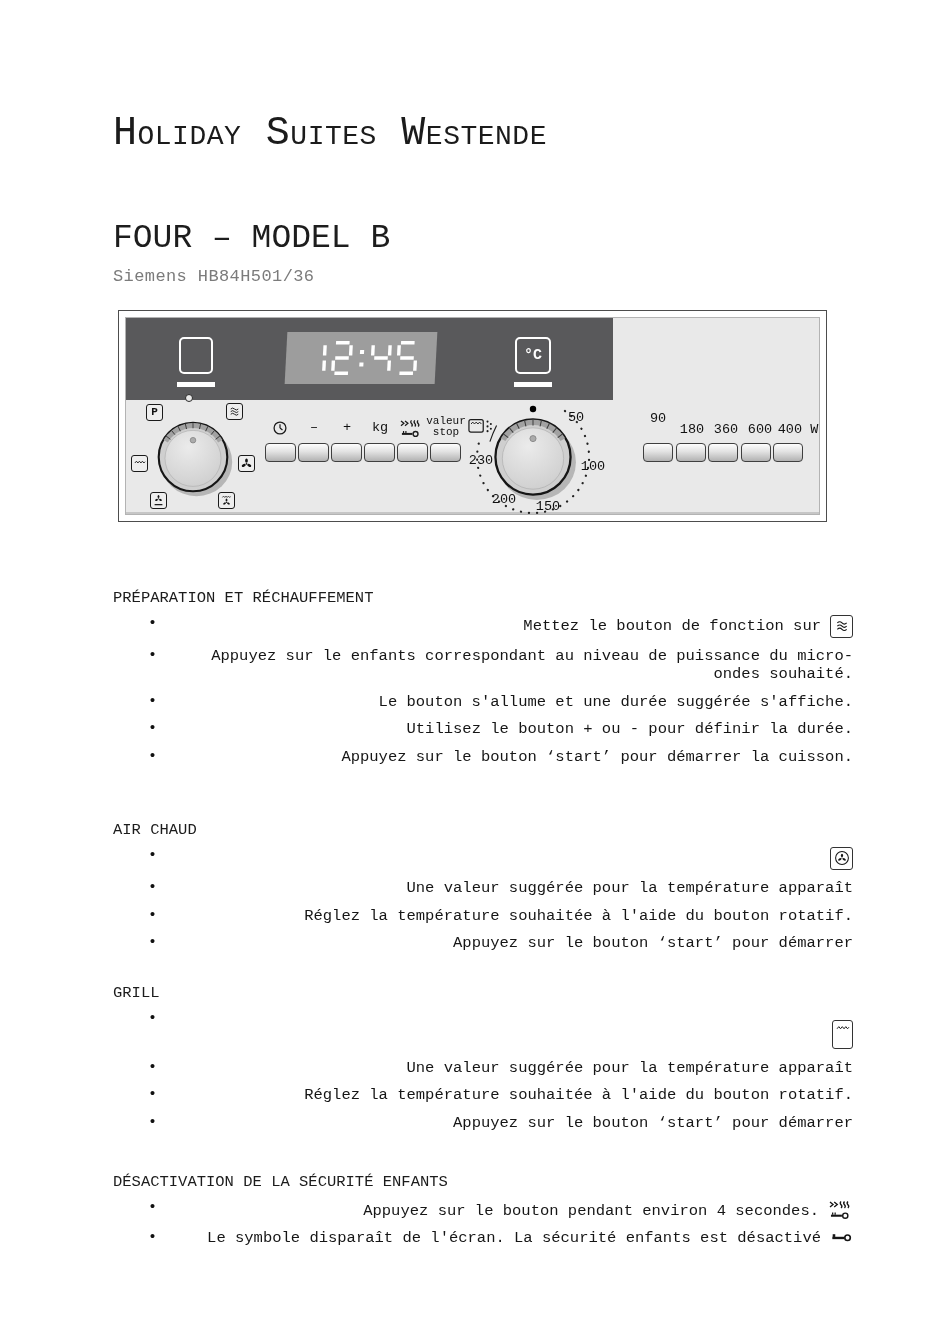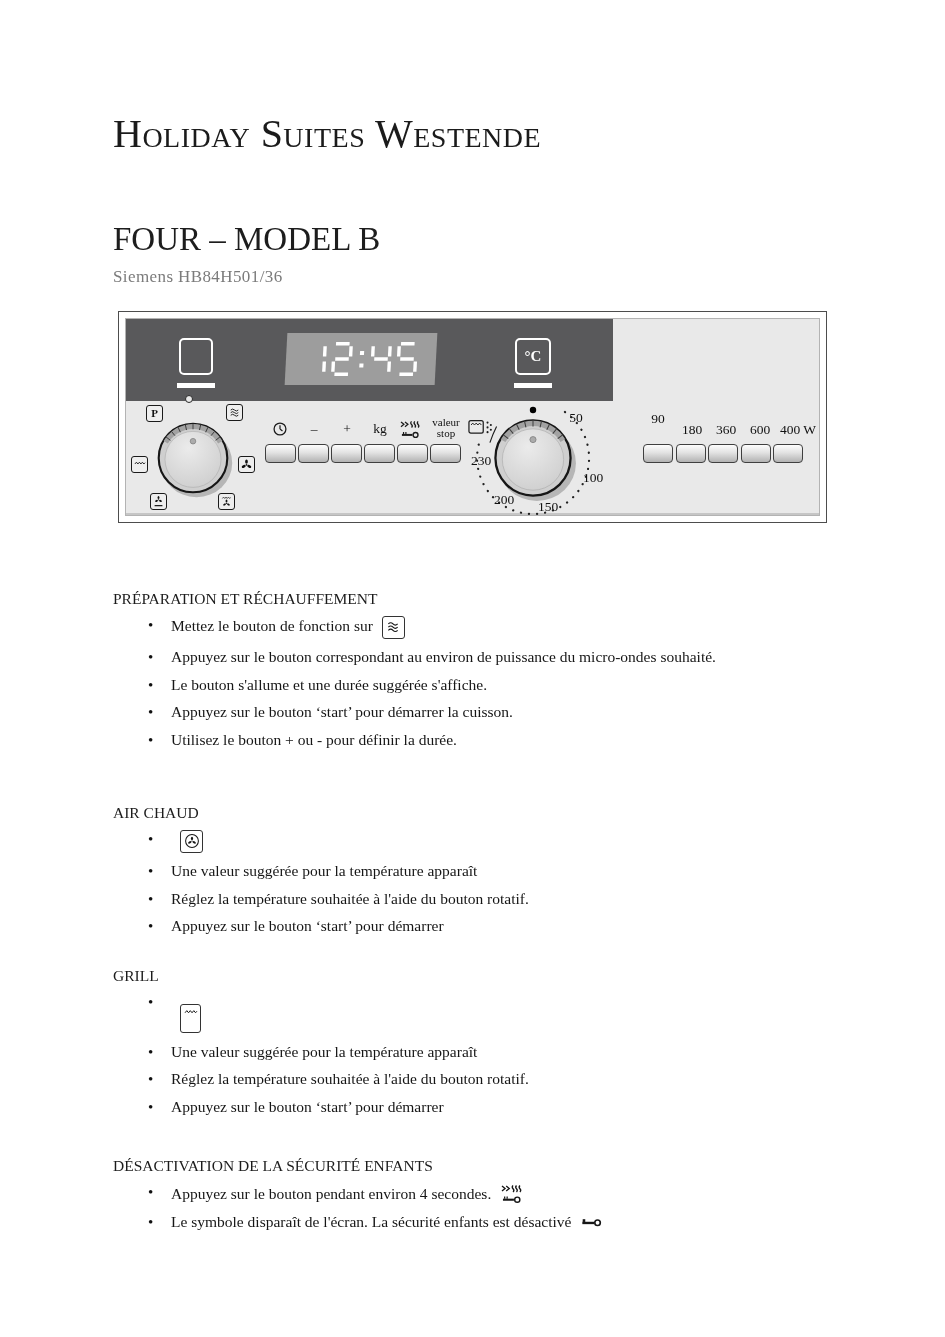--- a/index.html
+++ b/index.html
@@ -1,18 +1,18 @@
 <!DOCTYPE html>
 <html><head>
 <meta charset="utf-8">
 <style>
   html,body{margin:0;padding:0;background:#fff;}
   .page{
     position:relative;width:945px;height:1337px;background:#ffffff;
-    font-family:Liberation Serif, serif;color:#1c1c1c;overflow:hidden;
+    font-family:Liberation Mono, monospace;color:#1c1c1c;overflow:hidden;
   }
   .content{position:absolute;left:113px;top:112px;width:760px;}
   h1.doc-title{
     margin:0;font-size:40px;font-weight:400;font-variant:small-caps;
     letter-spacing:0.5px;color:#1b1b1b;line-height:1.1;
   }
   h2.doc-heading{
     margin:66px 0 0 0;font-size:33px;font-weight:400;color:#1d1d1d;line-height:1.05;
   }
   .doc-model{margin-top:10px;font-size:17px;color:#7b7b7b;letter-spacing:0.4px;}
@@ -63,21 +63,21 @@
     position:absolute;font-size:13.5px;color:#111;transform:translate(-50%,-50%);white-space:nowrap;
   }
 
   
   .sections{width:740px;}
   .section .sec-title{font-size:15.5px;color:#1c1c1c;}
   .section:nth-of-type(1){margin-top:67px;}
   .section:nth-of-type(2){margin-top:55px;}
   .section:nth-of-type(3){margin-top:32px;}
   .section:nth-of-type(4){margin-top:41px;}
-  .section ul{list-style:none;margin:8px 0 0 0;padding:0;}
+  .section ul{list-style:none;margin:8px 0 0 0;padding:0;text-align:right;}
   .section li{position:relative;padding-left:58px;margin-bottom:9.5px;font-size:15.5px;color:#161616;line-height:18px;}
   .section li::before{content:"•";position:absolute;left:35px;top:0;font-size:15px;color:#111;}
 
   .icon-box{
     display:inline-flex;align-items:center;justify-content:center;border:1.2px solid #333;
     border-radius:3px;margin-left:9px;vertical-align:-5px;background:#fff;
   }
   .icon-box.sq{width:21px;height:21px;}
   .icon-box.sq svg{width:16px;height:16px;}
   .icon-box.tall{width:19px;height:24px;align-items:flex-start;padding-top:3px;vertical-align:-7px;}
@@ -281,21 +281,21 @@
           <path d="M107,29 A56,56 0 1 1 21,60.5" fill="none" stroke="#222" stroke-width="2.2" stroke-dasharray="0.1 8" stroke-linecap="round"></path>
           <circle cx="75" cy="27" r="3.2" fill="#000"></circle>
         </svg>
         <svg style="position:absolute;left:342px;top:96px;width:40px;height:40px">
             <use href="#sym-grill-dots"></use>
           </svg>
         <svg class="knob" style="left:361px;top:93px;width:92px;height:92px">
             <use href="#sym-knob"></use>
           </svg>
         <span class="temp-label" style="left:450px;top:99px">50</span>
-        <span class="temp-label" style="left:467px;top:159px">100</span>
+        <span class="temp-label" style="left:467px;top:148px">100</span>
         <span class="temp-label" style="left:422px;top:188px">150</span>
         <span class="temp-label" style="left:378px;top:181px">200</span>
         <span class="temp-label" style="left:355px;top:142px">230</span>
 
         <span class="watt-label" style="left:532px;top:100px">90</span>
         <span class="watt-label" style="left:566px;top:111px">180</span>
         <span class="watt-label" style="left:600px;top:111px">360</span>
         <span class="watt-label" style="left:634px;top:111px">600</span>
         <span class="watt-label" style="left:672px;top:111px">400 W</span>
         <div class="pbtn wbtn" style="left:517px;top:125px"></div>
@@ -308,24 +308,24 @@
 
     <div class="sections" id="sections">
         <div class="section">
           <div class="sec-title">PRÉPARATION ET RÉCHAUFFEMENT</div>
           <ul>
             <li><span>Mettez le bouton de fonction sur</span><span class="icon-box sq">
                 <svg>
                   <use href="#sym-mw"></use>
                 </svg>
               </span></li>
-            <li><span>Appuyez sur le bouton correspondant au environ de puissance du micro-ondes souhaité.</span></li>
+            <li><span>Appuyez sur le enfants correspondant au niveau de puissance du micro-ondes souhaité.</span></li>
             <li><span>Le bouton s'allume et une durée suggérée s'affiche.</span></li>
+            <li><span>Utilisez le bouton + ou - pour définir la durée.</span></li>
             <li><span>Appuyez sur le bouton ‘start’ pour démarrer la cuisson.</span></li>
-            <li><span>Utilisez le bouton + ou - pour définir la durée.</span></li>
           </ul>
         </div>
         <div class="section">
           <div class="sec-title">AIR CHAUD</div>
           <ul>
             <li><span class="icon-box sq">
                 <svg>
                   <use href="#sym-fan-circle"></use>
                 </svg>
               </span></li>

